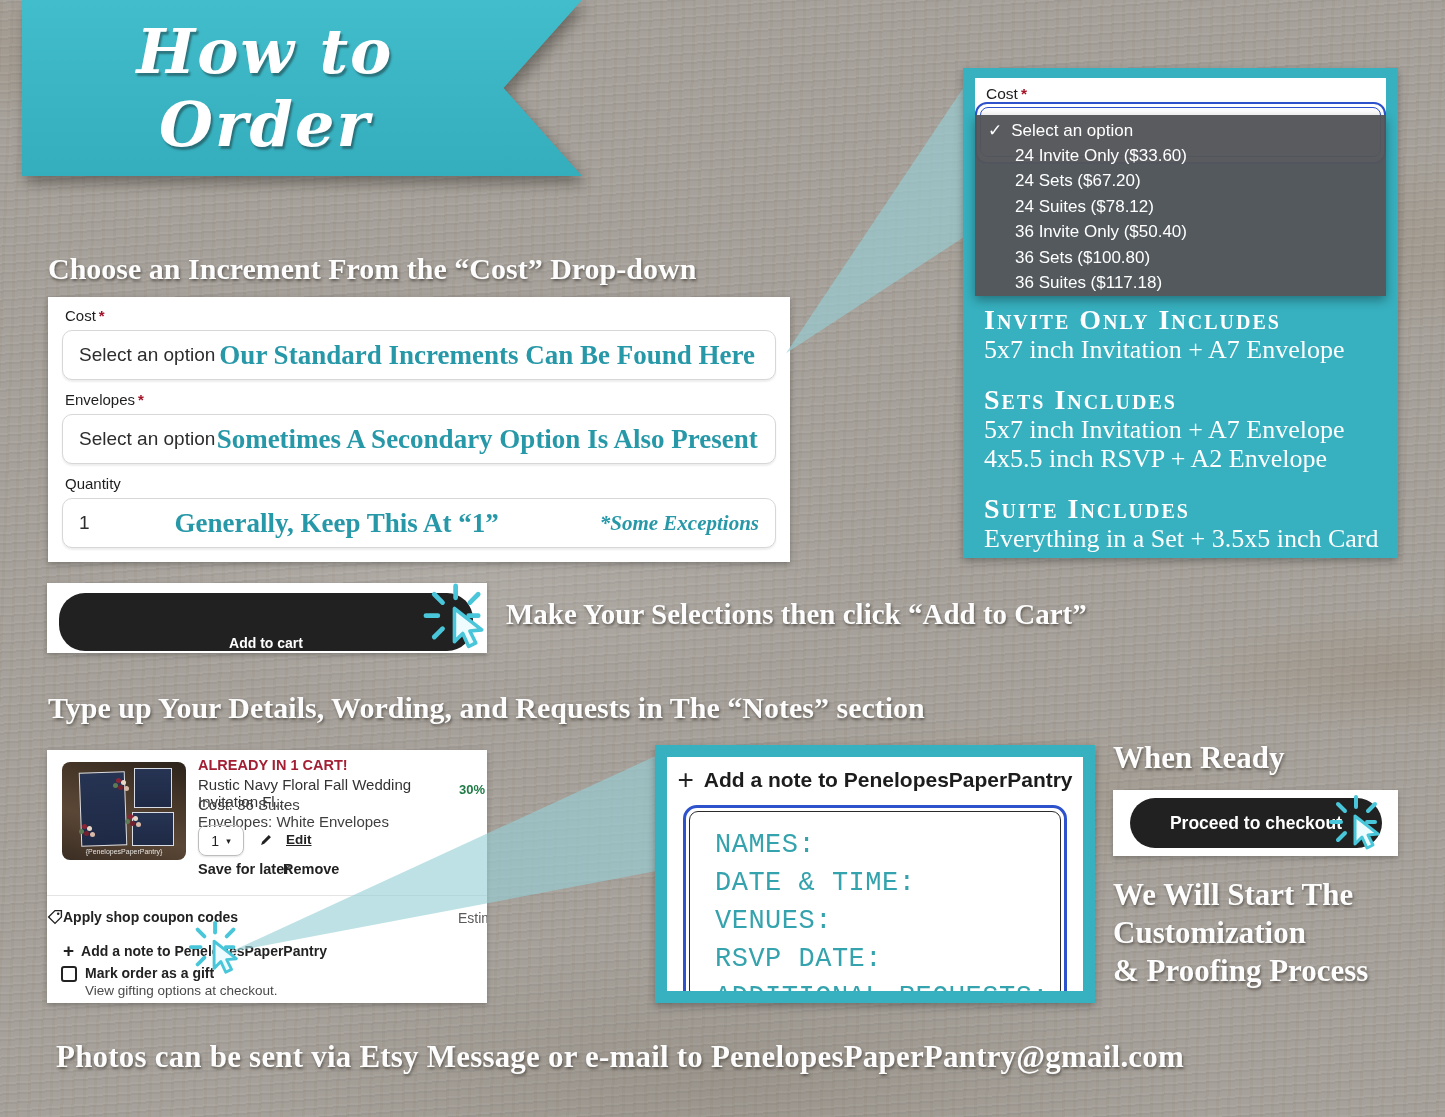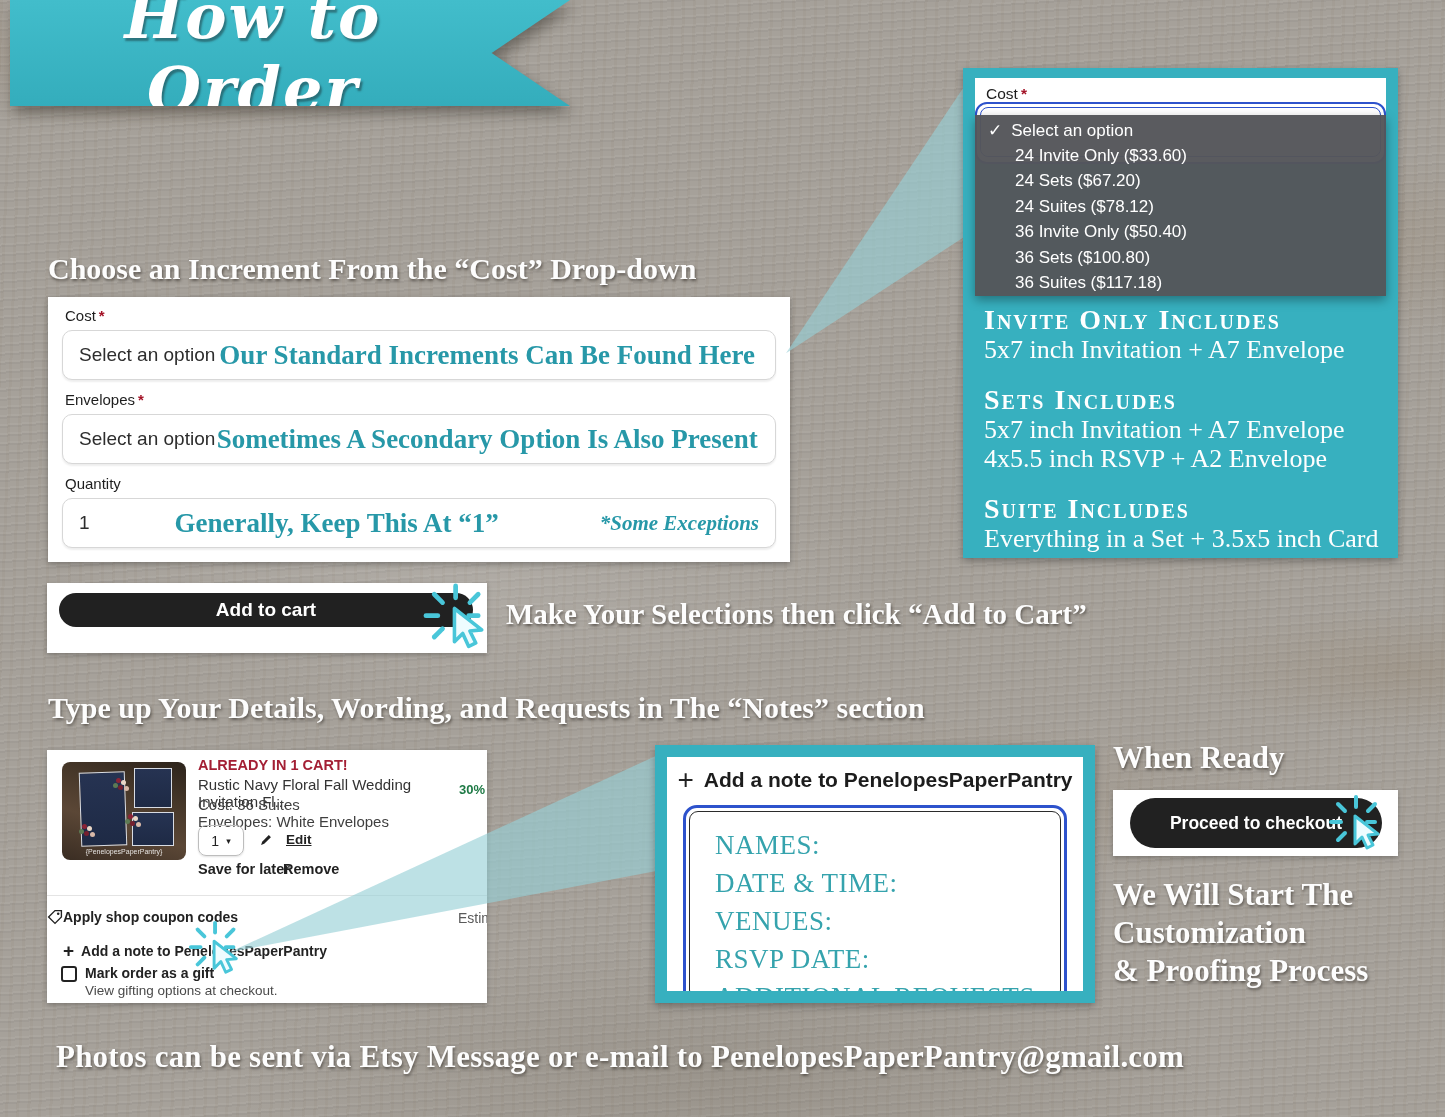--- a/index.html
+++ b/index.html
@@ -15,21 +15,21 @@
       radial-gradient(ellipse 480px 120px at 66% 72%, rgba(120,90,50,.12), transparent 70%),
       radial-gradient(ellipse 700px 210px at 50% 97%, rgba(92,82,66,.16), transparent 70%),
       radial-gradient(ellipse 300px 90px at 97% 60%, rgba(120,92,54,.14), transparent 70%),
       repeating-linear-gradient(176deg, rgba(255,255,255,.05) 0 2px, rgba(0,0,0,.035) 2px 4px, transparent 4px 9px),
       repeating-linear-gradient(92deg, rgba(110,85,55,.05) 0 3px, transparent 3px 11px);
   }
   .abs { position:absolute; }
   .white-serif { font-family:"Liberation Serif", serif; color:#fdfdfd; text-shadow:1px 2px 3px rgba(35,30,24,.55); }
 
   
-  #banner-wrap { left:4px; top:80; width:566px; height:106px; filter:drop-shadow(4px 7px 7px rgba(40,35,28,.45)); z-index:2;padding-left:6px; }
+  #banner-wrap { left:16px; top:80; width:566px; height:176px; filter:drop-shadow(4px 7px 7px rgba(40,35,28,.45)); z-index:2;padding-left:6px; }
   #banner { width:100%; height:100%; background:linear-gradient(#42bdcb,#34adbc);
             clip-path:polygon(0 0, 100% 0, 86% 50%, 100% 100%, 0 100%);
             display:flex; align-items:center; }
   #banner-title { width:486px; text-align:center; font-family:"DejaVu Serif", serif; font-style:italic; font-weight:bold;
                   font-size:62px; color:#ffffff; text-shadow:2px 3px 2px rgba(30,60,66,.55); letter-spacing:2px; }
 
   
   #h1 { left:48px; top:252px; font-size:30px; font-weight:600; z-index:2; }
   #caption1 { left:506px; top:598px; font-size:29px; font-weight:600; }
   #h2 { left:48px; top:691px; font-size:30px; font-weight:600; }
@@ -56,21 +56,21 @@
   #beam1 { left:770px; top:72px; width:200px; height:290px; z-index:2;
            clip-path:polygon(8% 97%, 99% 3%, 99% 56%); }
   #beam2 { left:225px; top:748px; width:434px; height:215px; z-index:3;
            clip-path:polygon(1% 95%, 100% 3%, 100% 57%); }
 
   
   #atc-card { left:47px; top:583px; width:440px; height:70px; background:#fff; z-index:1;
               box-shadow:0 2px 5px rgba(0,0,0,.25); }
   .pill-btn { position:absolute; background:#212121; border-radius:26px; display:flex;
               align-items:center; justify-content:center; color:#fff; font-weight:bold; }
-  #atc-btn { left:12px; top:10px; width:414px; height:34px; font-size:19px; }
+  #atc-btn { left:12px; top:10px; width:414px; height:58px; font-size:14px;align-items:flex-end; }
 
   
   #cart-card { left:47px; top:750px; width:440px; height:253px; background:#fff; z-index:2;
                box-shadow:0 2px 5px rgba(0,0,0,.25); overflow:hidden; }
   #thumb { left:15px; top:12px; width:124px; height:98px; border-radius:8px; overflow:hidden;
            background:linear-gradient(18deg,#3a2d23,#5b4736 38%,#463729 68%,#2c231b); }
   .inv-card { position:absolute; background:linear-gradient(#263352,#1e2a45); border:1px solid #d8dce4; }
   .floral { position:absolute; width:5px; height:5px; border-radius:50%; background:#8c2436;
             box-shadow:5px 2px 0 #e9d7c6, 2px 7px 0 #75202f, 8px 8px 0 #d9b9a8, -3px 5px 0 #5d7a54; }
   #thumb-mark { position:absolute; left:0; right:0; bottom:5px; text-align:center;
@@ -90,21 +90,21 @@
   
   #notes-box { left:655px; top:745px; width:440px; height:258px; background:#37b0bf; z-index:4; padding:12px;
                box-shadow:0 3px 8px rgba(0,0,0,.3); }
   #notes-inner { width:100%; height:100%; background:#fff; overflow:hidden; }
   #notes-title-row { display:flex; align-items:center; justify-content:center; gap:10px; margin-top:11px; }
   #notes-plus { font-size:28px; font-weight:normal; color:#222; line-height:22px; }
   #notes-title { font-size:21px; font-weight:bold; color:#1c1c1c; }
   #notes-area { margin:13px 16px 0 16px; height:200px; border:3px solid #2d52cc; border-radius:14px; }
   #notes-area-inner { margin:3px; height:188px; border:1.4px solid #2b2b2b; border-radius:9px;
                       padding:14px 0 0 25px; }
-  .note-line { font-family:Liberation Serif, serif; font-size:27px; color:#35a3ad; line-height:38px;
+  .note-line { font-family:Liberation Mono, monospace; font-size:27px; color:#35a3ad; line-height:38px;
                letter-spacing:.5px; }
 
   
   #panel { left:963px; top:68px; width:435px; height:490px; background:#37b0bf; z-index:3;
            box-shadow:0 3px 8px rgba(0,0,0,.3); }
   #panel-field { left:12px; top:10px; width:411px; height:56px; background:#fff; }
   #panel-field-label { margin:7px 0 0 11px; font-size:15.5px; color:#1e1e1e; }
   #panel-focus { left:12px; top:34px; width:411px; height:62px; background:#fff;
                  border:2.2px solid #2d52cc; border-radius:12px; }
   #panel-focus-inner { margin:3px; height:50px; border:1.4px solid #2d52cc; border-radius:8px; }

